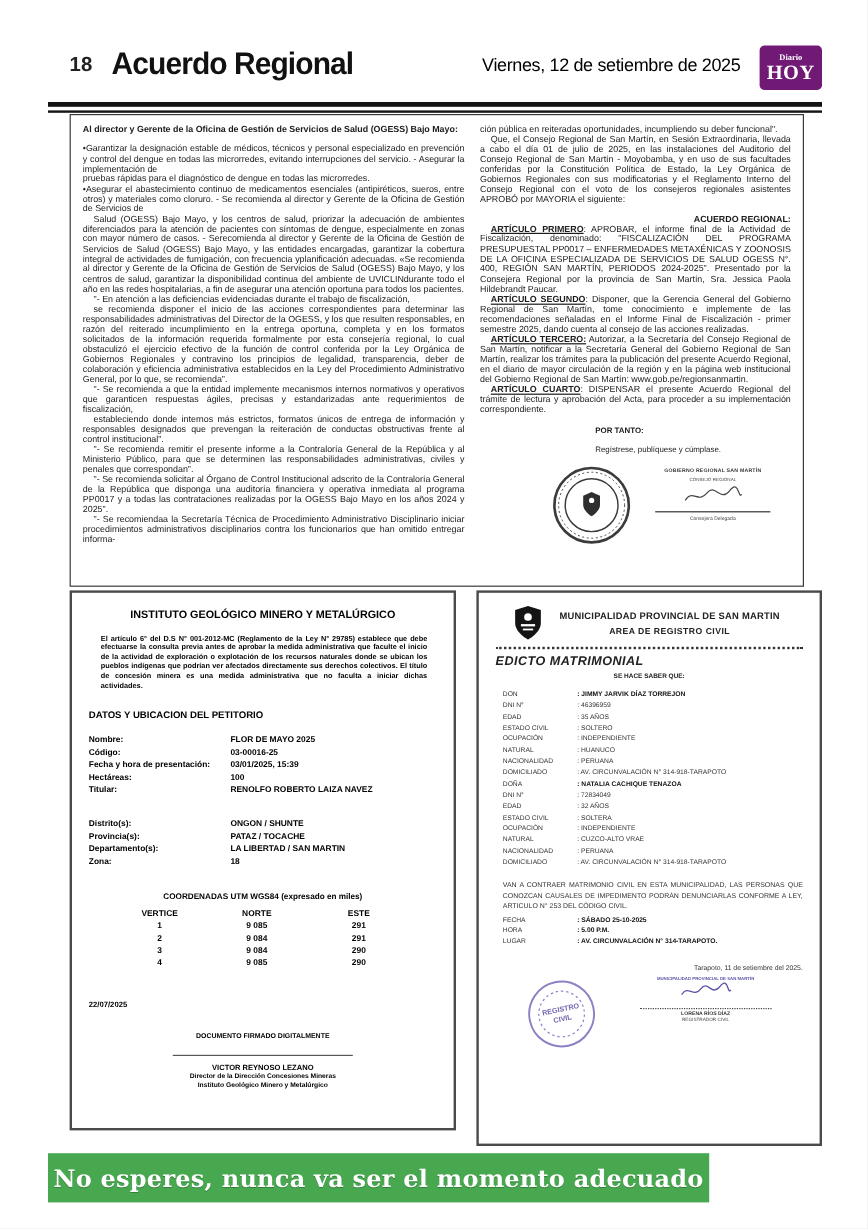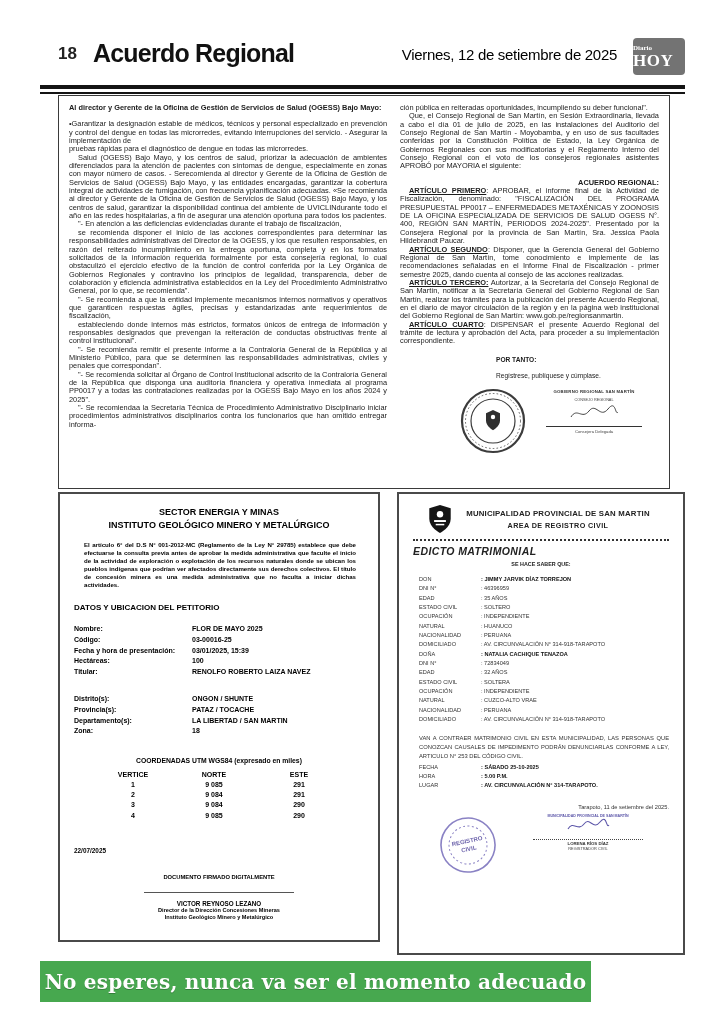--- a/index.html
+++ b/index.html
@@ -3,22 +3,22 @@
 <meta charset="utf-8">
 <style>
   html,body{margin:0;padding:0;background:#e8e8e8;}
   .page{position:relative;width:723px;height:1024px;background:#ffffff;overflow:hidden;
         font-family:"Liberation Sans",sans-serif;color:#1b1b1b;}
   
   .hdr{position:absolute;top:38px;left:58px;right:38px;display:flex;align-items:flex-start;}
   .pagenum{font-size:17px;font-weight:bold;color:#222;margin-top:6px;}
   .section-title{font-size:26px;font-weight:bold;letter-spacing:-0.8px;color:#111;margin-left:16px;transform:scaleX(.96);transform-origin:left;}
   .hdr-date{margin-left:auto;font-size:15px;letter-spacing:-0.3px;color:#000;margin-top:8px;text-align:center;}
-  .logo{margin-left:16px;width:52px;height:37px;border-radius:4px;background:#737373;color:#fff;
-        display:flex;flex-direction:column;justify-content:center;line-height:1;}
+  .logo{margin-left:16px;width:52px;height:37px;border-radius:4px;background:#701a75;color:#fff;
+        display:flex;flex-direction:column;align-items:center;justify-content:center;line-height:1;}
   .logo .l1{font-size:7px;font-weight:bold;font-family:"Liberation Serif",serif;}
   .logo .l2{font-size:17px;font-weight:bold;font-family:"Liberation Serif",serif;letter-spacing:.5px;}
   .rule{position:absolute;top:85px;left:40px;width:645px;height:3px;border-top:4px solid #141414;border-bottom:2px solid #141414;}
   
   .abox{position:absolute;top:95px;left:58px;width:612px;height:394px;border:1px solid #3a3a3a;
         box-sizing:border-box;padding:8px 10px;display:flex;gap:13px;overflow:hidden;}
   .acol{font-size:7.4px;line-height:8.35px;text-align:justify;}
   .acol.left{flex:0 0 318px;}
   .acol.right{flex:1;}
   .acol p{margin:0;}
@@ -103,20 +103,21 @@
       <span class="l2">HOY</span>
     </span>
   </div>
   <div class="rule"></div>
 
   <section class="abox">
     <div class="acol left">
       <p class="lead">Al director y Gerente de la Oficina de Gestión de Servicios de Salud (OGESS) Bajo Mayo:</p>
       <p>•Garantizar la designación estable de médicos, técnicos y personal especializado en prevención y control del dengue en todas las microrredes, evitando interrupciones del servicio. - Asegurar la implementación de</p>
       <p>pruebas rápidas para el diagnóstico de dengue en todas las microrredes.</p>
+      <p>•Asegurar el abastecimiento continuo de medicamentos esenciales (antipiréticos, sueros, entre otros) y materiales como cloruro. - Se recomienda al director y Gerente de la Oficina de Gestión de Servicios de</p>
       <p class="ind">Salud (OGESS) Bajo Mayo, y los centros de salud, priorizar la adecuación de ambientes diferenciados para la atención de pacientes con síntomas de dengue, especialmente en zonas con mayor número de casos. - Serecomienda al director y Gerente de la Oficina de Gestión de Servicios de Salud (OGESS) Bajo Mayo, y las entidades encargadas, garantizar la cobertura integral de actividades de fumigación, con frecuencia yplanificación adecuadas. «Se recomienda al director y Gerente de la Oficina de Gestión de Servicios de Salud (OGESS) Bajo Mayo, y los centros de salud, garantizar la disponibilidad continua del ambiente de UVICLINdurante todo el año en las redes hospitalarias, a fin de asegurar una atención oportuna para todos los pacientes.</p>
       <p class="ind">"- En atención a las deficiencias evidenciadas durante el trabajo de fiscalización,</p>
       <p class="ind">se recomienda disponer el inicio de las acciones correspondientes para determinar las responsabilidades administrativas del Director de la OGESS, y los que resulten responsables, en razón del reiterado incumplimiento en la entrega oportuna, completa y en los formatos solicitados de la información requerida formalmente por esta consejería regional, lo cual obstaculizó el ejercicio efectivo de la función de control conferida por la Ley Orgánica de Gobiernos Regionales y contravino los principios de legalidad, transparencia, deber de colaboración y eficiencia administrativa establecidos en la Ley del Procedimiento Administrativo General, por lo que, se recomienda".</p>
       <p class="ind">"- Se recomienda a que la entidad implemente mecanismos internos normativos y operativos que garanticen respuestas ágiles, precisas y estandarizadas ante requerimientos de fiscalización,</p>
       <p class="ind">estableciendo donde internos más estrictos, formatos únicos de entrega de información y responsables designados que prevengan la reiteración de conductas obstructivas frente al control institucional".</p>
       <p class="ind">"- Se recomienda remitir el presente informe a la Contraloría General de la República y al Ministerio Público, para que se determinen las responsabilidades administrativas, civiles y penales que correspondan".</p>
       <p class="ind">"- Se recomienda solicitar al Órgano de Control Institucional adscrito de la Contraloría General de la República que disponga una auditoría financiera y operativa inmediata al programa PP0017 y a todas las contrataciones realizadas por la OGESS Bajo Mayo en los años 2024 y 2025".</p>
       <p class="ind">"- Se recomiendaa la Secretaría Técnica de Procedimiento Administrativo Disciplinario iniciar procedimientos administrativos disciplinarios contra los funcionarios que han omitido entregar informa-</p>
     </div>
     <div class="acol right">
@@ -146,21 +147,20 @@
             <path d="M3 13 C9 3,14 16,21 7 S32 15,40 5 S47 12,50 8" fill="none" stroke="#444" stroke-width="1"></path>
           </svg>
           <div class="sig-line"></div>
           <div class="sig-role">Consejera Delegada</div>
         </div>
       </div>
     </div>
   </section>
 
   <section class="pbox">
-    <div class="ptitle">SECTOR ENERGIA Y MINAS</div>
     <div class="ptitle">INSTITUTO GEOLÓGICO MINERO Y METALÚRGICO</div>
     <div class="pintro">El artículo 6° del D.S N° 001-2012-MC (Reglamento de la Ley N° 29785) establece que debe efectuarse la consulta previa antes de aprobar la medida administrativa que faculte el inicio de la actividad de exploración o explotación de los recursos naturales donde se ubican los pueblos indígenas que podrían ver afectados directamente sus derechos colectivos. El título de concesión minera es una medida administrativa que no faculta a iniciar dichas actividades.</div>
     <div class="psection">DATOS Y UBICACION DEL PETITORIO</div>
     <div class="pfields">
 
     <div class="prow">
           <span class="plabel">Nombre:</span>
           <span class="pval">FLOR DE MAYO 2025</span>
         </div>
         <div class="prow">

